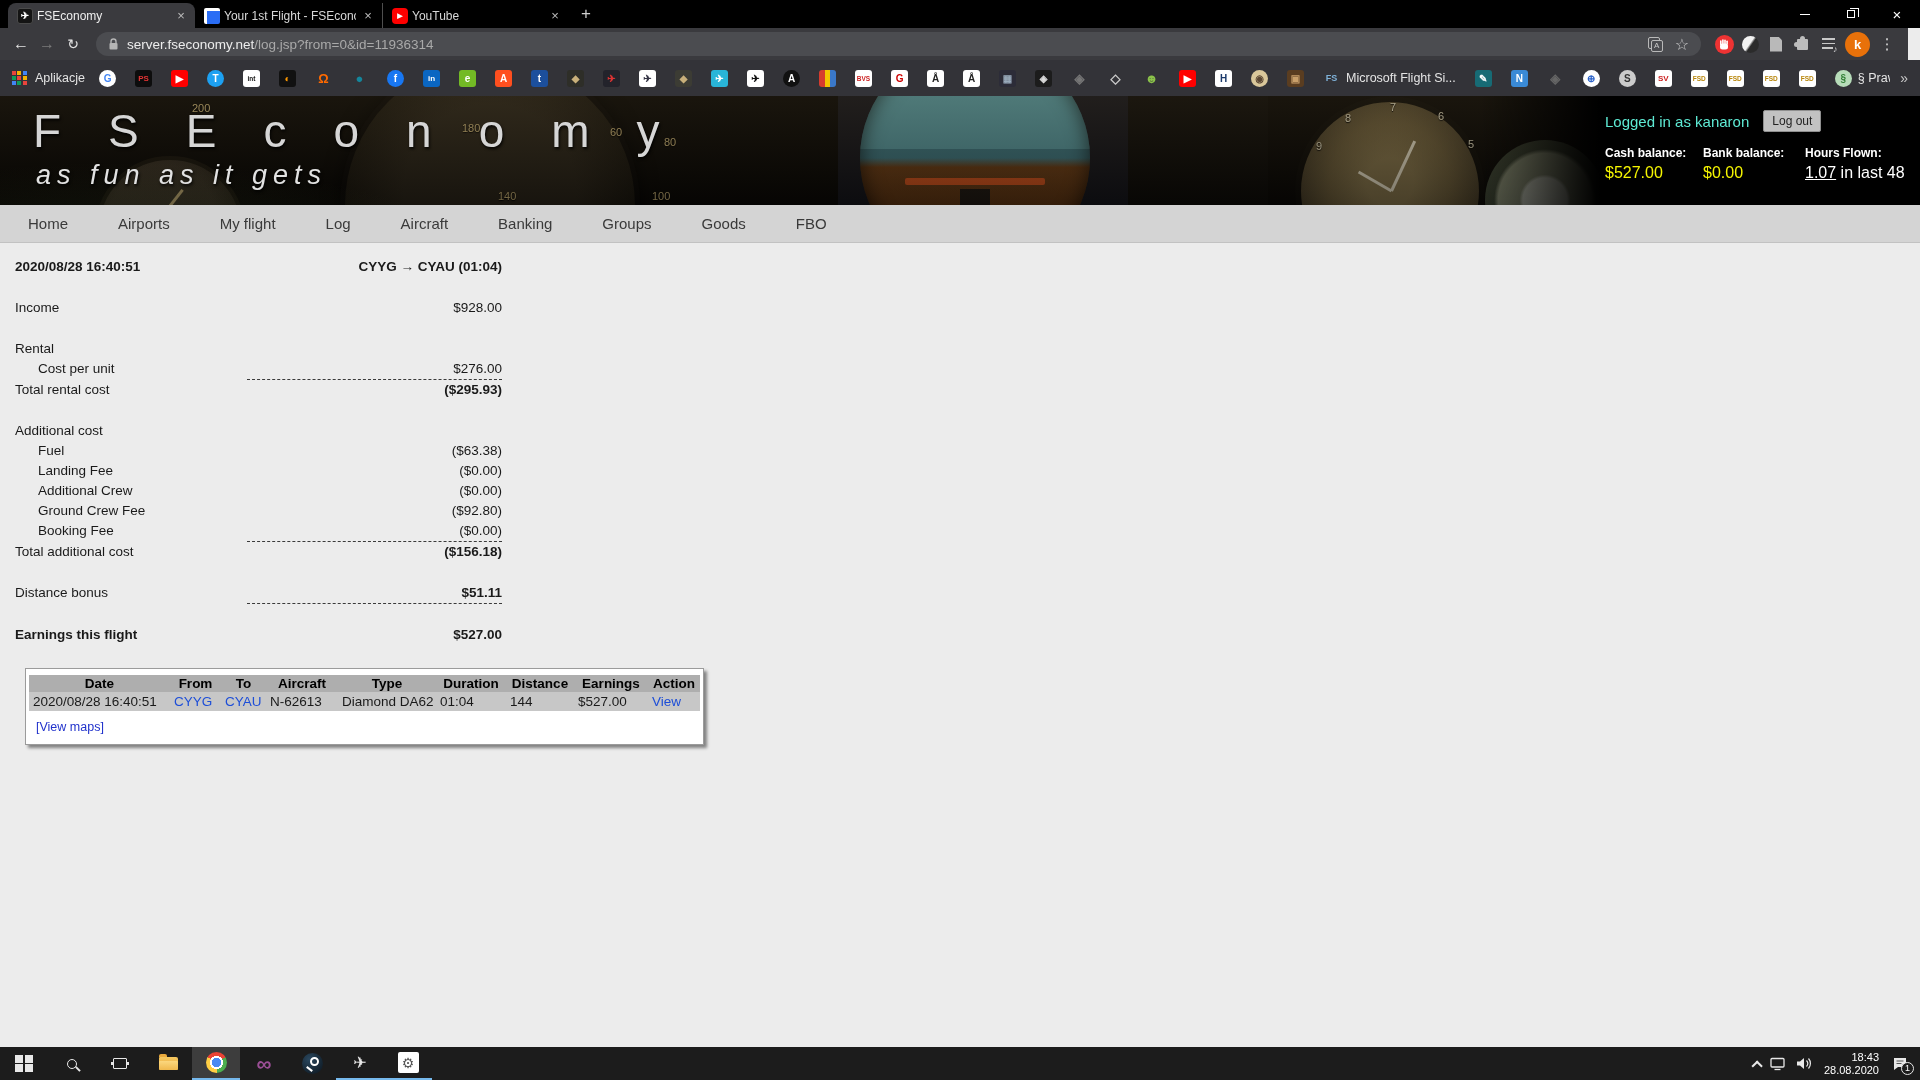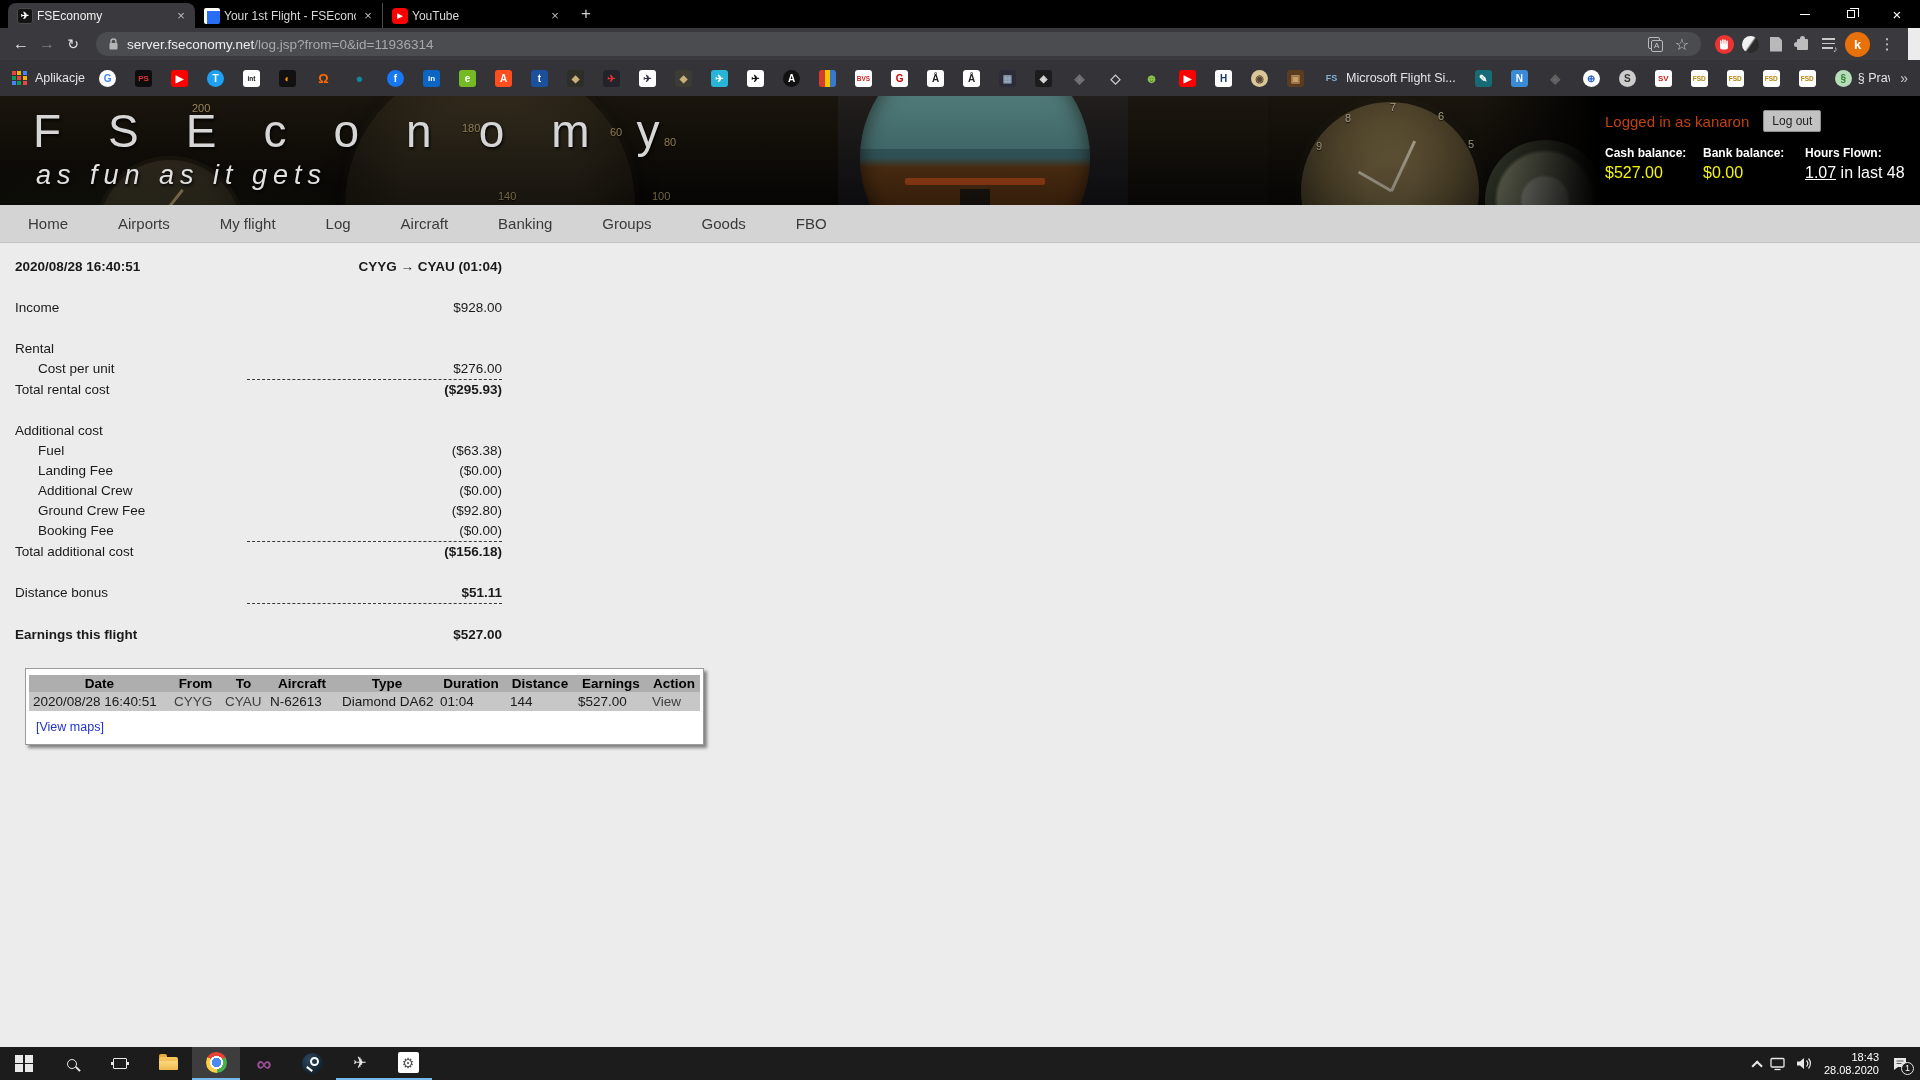--- a/index.html
+++ b/index.html
@@ -91,21 +91,21 @@
     background:radial-gradient(circle, #dfe3d2 0 26%, #9aa084 30% 55%, #424a38 60%); }
   .banner-tint { position:absolute; inset:0; background:
       radial-gradient(600px 220px at 120px 220px, rgba(95,115,60,.30), rgba(0,0,0,0) 70%),
       linear-gradient(180deg, rgba(60,50,30,.30), rgba(0,0,0,.45)); }
   .banner-fade { position:absolute; inset:0; background:linear-gradient(90deg, rgba(0,0,0,0) 1480px, #000 1600px); }
   .gnum { position:absolute; color:#c8b176; font-size:11px; text-shadow:0 1px 1px #000; }
   .gnum.clocknum { color:#ddd5ba; }
   .logo { position:absolute; left:33px; top:8px; font-size:46px; letter-spacing:47px; color:#d6d6d6; text-shadow:1px 2px 3px rgba(0,0,0,.85); white-space:nowrap; }
   .tagline { position:absolute; left:36px; top:64px; font-size:27px; font-style:italic; letter-spacing:6px; color:#e2e2e2; text-shadow:1px 2px 3px rgba(0,0,0,.85); white-space:nowrap; }
   .login-row { position:absolute; left:1605px; top:14px; display:flex; align-items:center; white-space:nowrap; }
-  .login-text { color:#c2410c; font-size:15px; }
+  .login-text { color:#5eead4; font-size:15px; }
   .logout-btn { margin-left:14px; background:#c2c2c2; color:#222; font-size:12px; padding:3px 8px; border:1px solid #8f8f8f; border-radius:2px; }
   .stat { position:absolute; top:50px; white-space:nowrap; }
   .stat .slabel { color:#fff; font-size:12px; font-weight:bold; }
   .stat .sval { color:#f5f500; font-size:16px; margin-top:4px; }
   .stat .sval.white { color:#fff; }
   .stat .sval .ulink { text-decoration:underline; }
   .stat-cash { left:1605px; } .stat-bank { left:1703px; } .stat-hours { left:1805px; }
 
   
   .navbar { position:absolute; top:205px; left:0; right:0; height:38px; background:#d4d4d4; display:flex; align-items:center; padding-left:28px; gap:50px; border-bottom:1px solid #c2c2c2; }
@@ -125,21 +125,21 @@
   .drow.boldv .val { font-weight:bold; }
 
   .panel { position:absolute; left:25px; top:424px; width:679px; background:#fff; border:1px solid #9b9b9b; box-shadow:3px 3px 3px rgba(0,0,0,.45); padding-bottom:8px; }
   .panel-title { font-size:20px; font-weight:bold; color:#808080; padding:12px 0 12px 12px; }
   .ftable { width:671px; margin:6px 3px 0 3px; border-collapse:collapse; font-size:13.5px; table-layout:fixed; }
   .ftable th { background:#aeaeae; text-align:center; font-weight:bold; color:#000; padding:1px 4px; }
   .ftable td { background:#c7c7c7; color:#1a1a1a; padding:2px 4px; overflow:hidden; white-space:nowrap; }
   .ftable th:nth-child(1){width:141px}.ftable th:nth-child(2){width:51px}.ftable th:nth-child(3){width:45px}
   .ftable th:nth-child(4){width:72px}.ftable th:nth-child(5){width:98px}.ftable th:nth-child(6){width:70px}
   .ftable th:nth-child(7){width:68px}.ftable th:nth-child(8){width:74px}.ftable th:nth-child(9){width:52px}
-  .maglink { color:#404040; }
+  .maglink { color:#1d4ed8; }
   .viewmaps { display:inline-block; margin:9px 0 2px 10px; font-size:12.5px; color:#2233cc; }
 
   
   .taskbar { position:absolute; left:0; right:0; top:1047px; height:33px; background:#1c1c1c; display:flex; align-items:stretch; }
   .ticon { width:48px; display:flex; align-items:center; justify-content:center; position:relative; }
   .ticon.run { border-bottom:2px solid #76b9ed; }
   .ticon.active { background:#3d3d3d; }
   .win-logo { display:grid; grid-template-columns:8px 8px; grid-template-rows:8px 8px; gap:1.5px; }
   .win-logo i { background:#e8e8e8; }
   .search-glyph { width:10px; height:10px; border:1.8px solid #e8e8e8; border-radius:50%; position:relative; }

